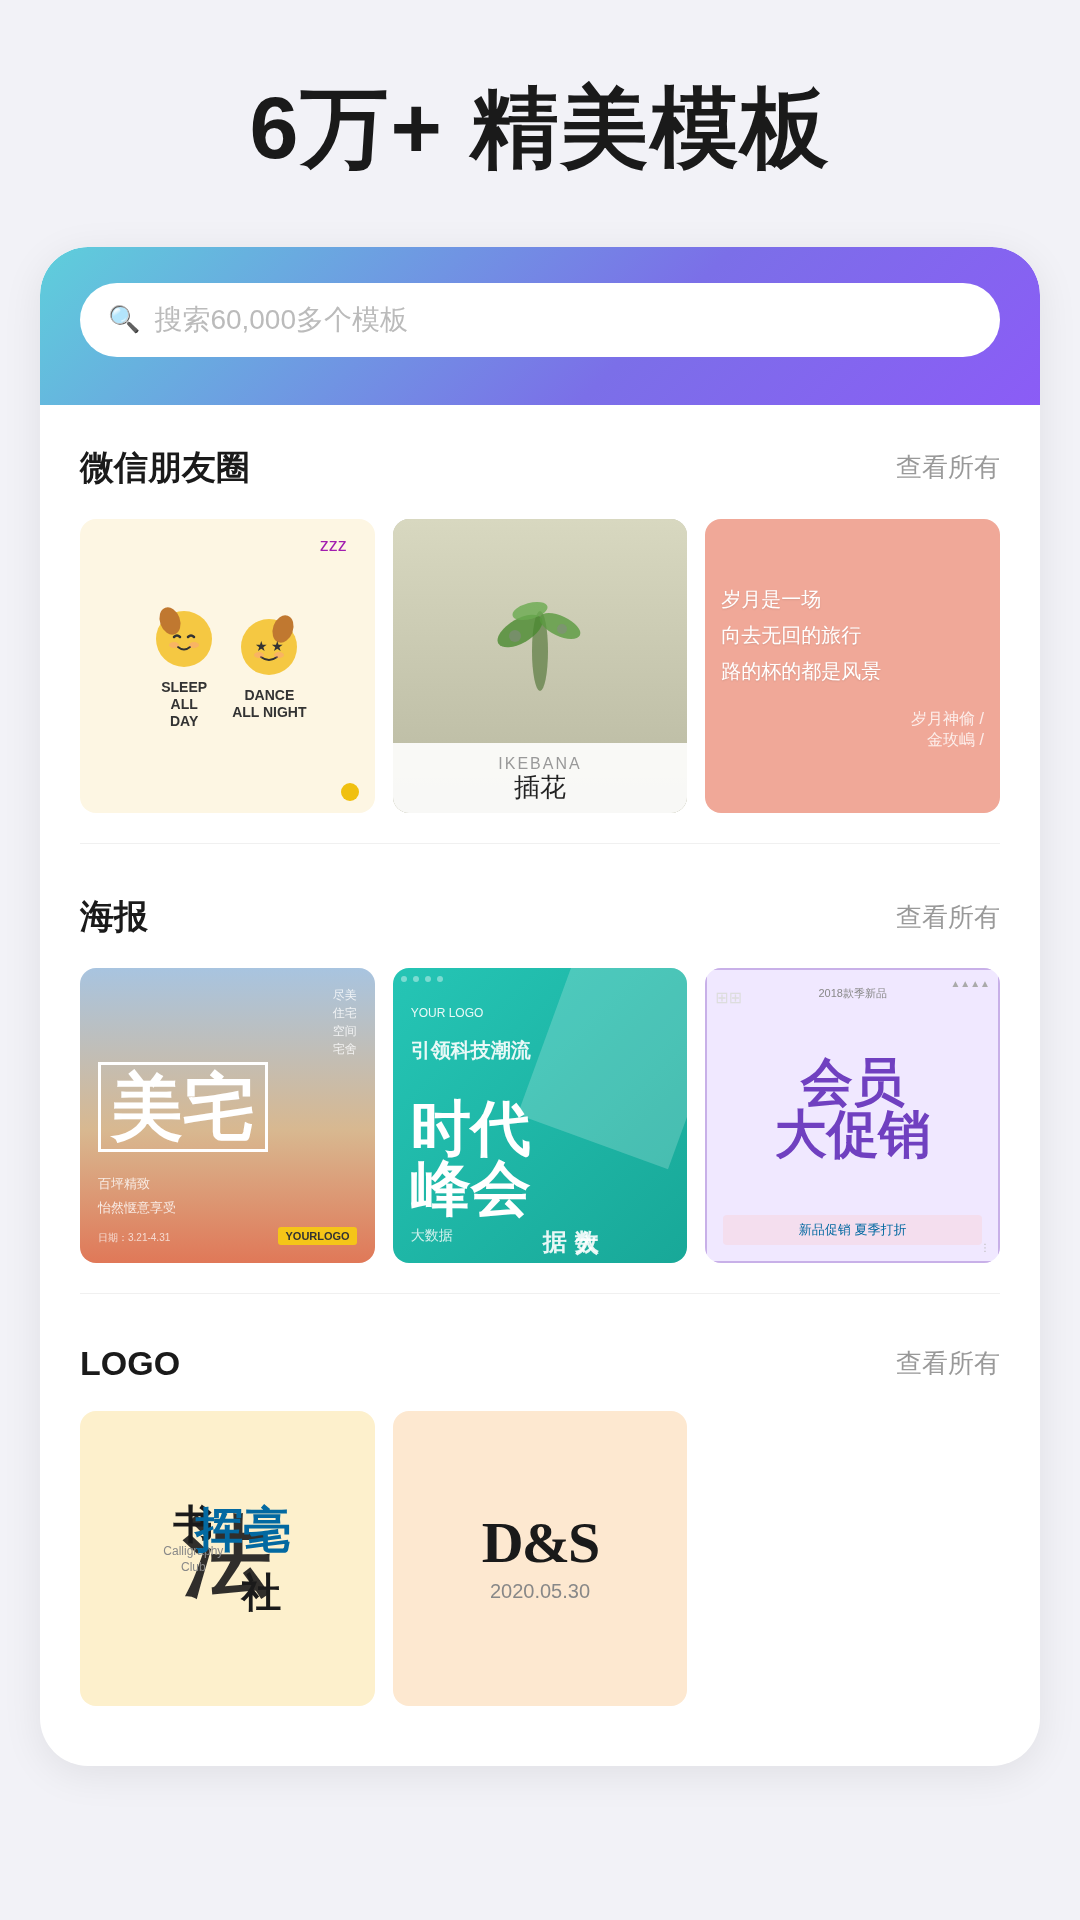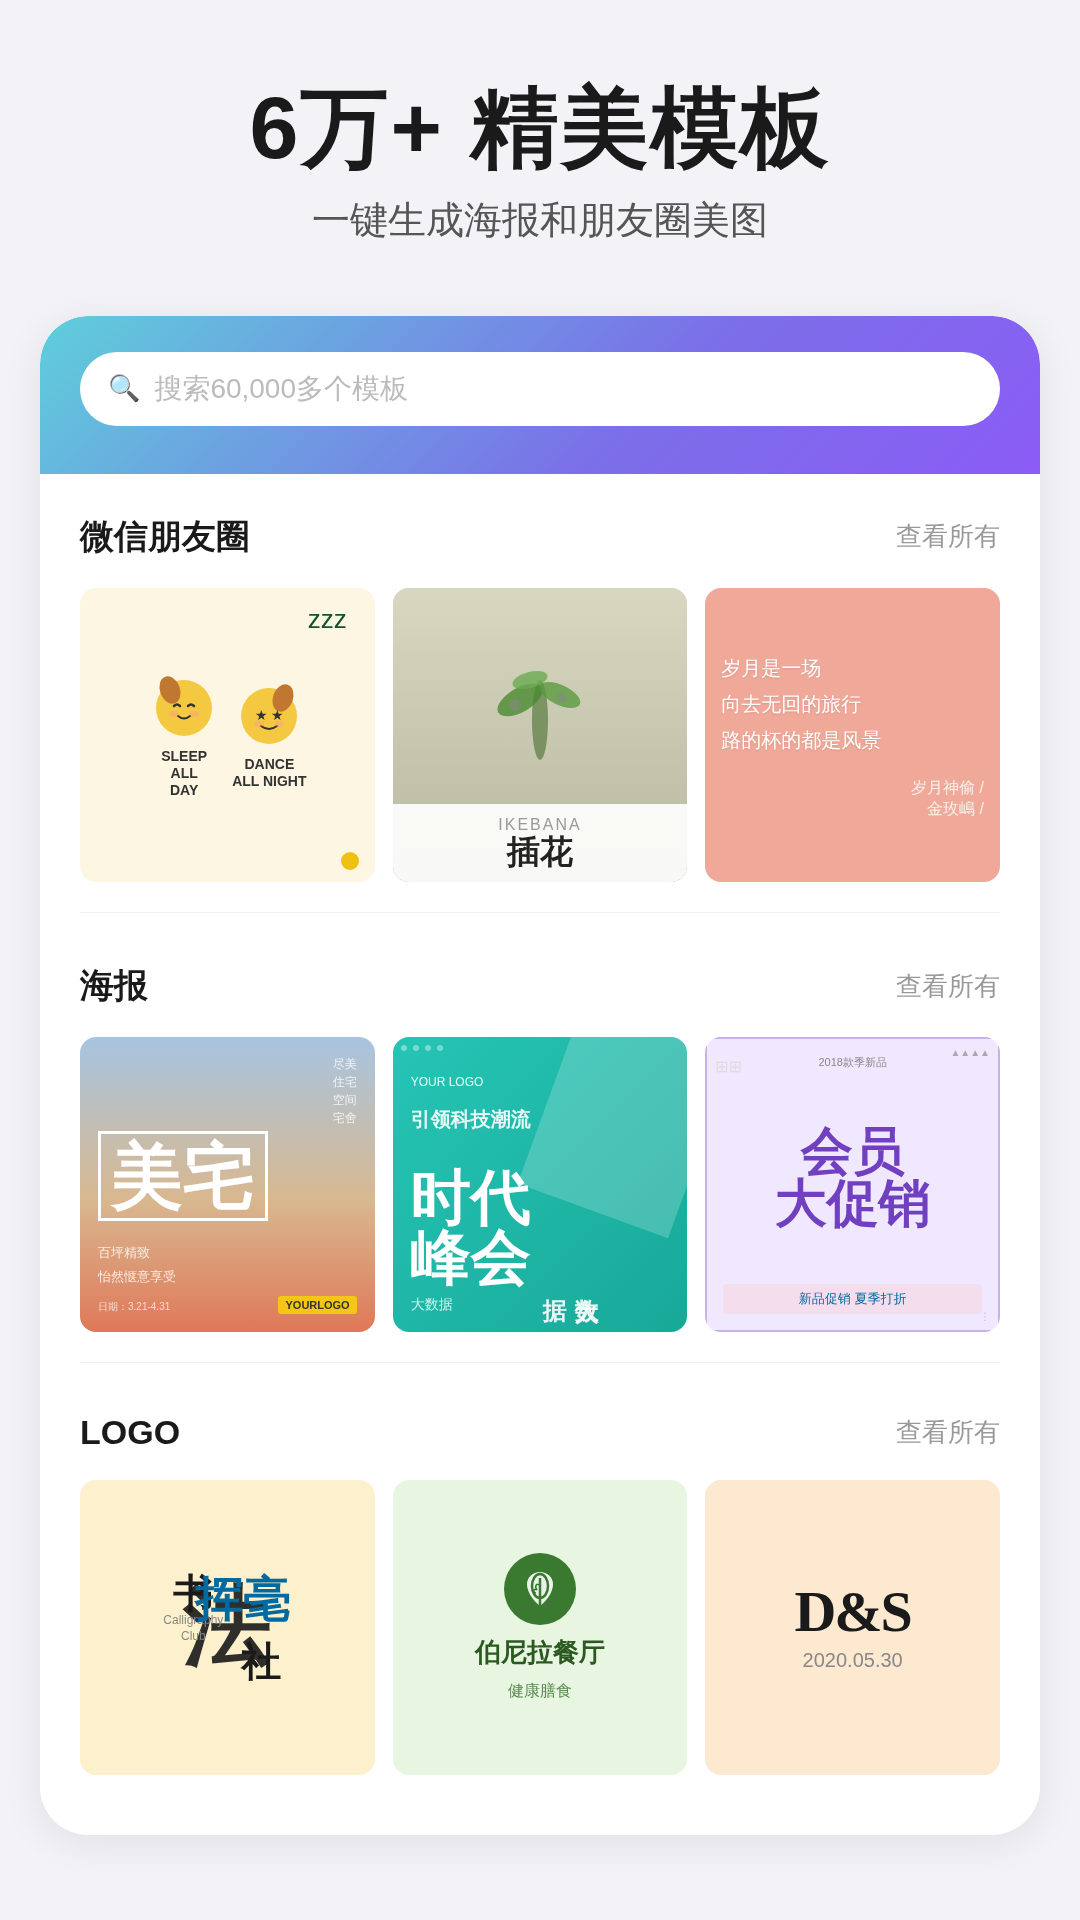--- a/index.html
+++ b/index.html
@@ -96,42 +96,41 @@
       height: 1px;
       background: #f0f0f0;
       margin: 10px 40px;
     }
   </style>
 </head>
 <body>
 
 <div class="hero-section">
   <h1 class="hero-title">6万+ 精美模板</h1>
-  <p class="hero-subtitle">一键生成海报和朋友圈美图</p>
 </div>
 
 <div class="app-card">
 
   <div class="search-header">
     <div class="search-bar">
       <span class="search-icon-wrap">🔍</span>
       <span class="search-placeholder">搜索60,000多个模板</span>
     </div>
   </div>
 
   <div class="section">
     <div class="section-header">
       <span class="section-title">微信朋友圈</span>
       <span class="section-more">查看所有</span>
     </div>
     <div class="templates-grid">
 
       <div class="template-card">
         <div style="background:#fdf6e3; width:100%; height:100%; display:flex; flex-direction:column; align-items:center; justify-content:center; padding:16px; position:relative;">
-          <div style="position:absolute; top:16px; right:28px; font-size:26px; color:#14532d;">zzz</div>
+          <div style="position:absolute; top:16px; right:28px; font-size:18px; color:#a21caf;">zzz</div>
           <div style="display:flex; gap:12px; align-items:center; justify-content:center;">
 
             <div style="display:flex; flex-direction:column; align-items:center; gap:4px;">
               <svg width="72" height="72" viewBox="0 0 72 72">
                 <circle cx="36" cy="36" r="28" fill="#f5c842"></circle>
 
                 <ellipse cx="22" cy="18" rx="10" ry="14" fill="#c07830" transform="rotate(-20 22 18)"></ellipse>
 
                 <path d="M26 34 Q29 31 32 34" stroke="#333" stroke-width="2.5" fill="none" stroke-linecap="round"></path>
                 <path d="M40 34 Q43 31 46 34" stroke="#333" stroke-width="2.5" fill="none" stroke-linecap="round"></path>
@@ -171,21 +170,21 @@
               <ellipse cx="60" cy="80" rx="8" ry="40" fill="#5a7a40" opacity="0.7"></ellipse>
               <ellipse cx="40" cy="60" rx="25" ry="12" fill="#4a8a30" transform="rotate(-30 40 60)" opacity="0.8"></ellipse>
               <ellipse cx="80" cy="55" rx="22" ry="10" fill="#5a9a40" transform="rotate(25 80 55)" opacity="0.8"></ellipse>
               <ellipse cx="50" cy="40" rx="18" ry="8" fill="#6aaa50" transform="rotate(-15 50 40)" opacity="0.8"></ellipse>
               <circle cx="35" cy="65" r="6" fill="#888" opacity="0.5"></circle>
               <circle cx="82" cy="58" r="5" fill="#888" opacity="0.5"></circle>
             </svg>
           </div>
           <div style="background:rgba(255,255,255,0.9); padding:12px 8px; text-align:center; position:relative; z-index:1;">
             <div style="font-size:16px; color:#999; letter-spacing:2px;">IKEBANA</div>
-            <div style="font-size:33px; font-weight:700; color:#222; line-height:1.1;">插花</div>
+            <div style="font-size:26px; font-weight:400; color:#222; line-height:1.1;">插花</div>
           </div>
         </div>
       </div>
 
       <div class="template-card">
         <div style="background:#f0a898; width:100%; height:100%; display:flex; flex-direction:column; justify-content:center; padding:37px 16px; gap:8px;">
           <div style="font-size:20px; color:#fff; line-height:1.8; text-shadow:0 1px 2px rgba(0,0,0,0.1);">
             岁月是一场<br>向去无回的旅行<br>路的杯的都是风景
           </div>
           <div style="font-size:16px; color:rgba(255,255,255,0.8); text-align:right; margin-top:12px;">
@@ -281,34 +280,20 @@
             <div style="position:absolute; top:-8px; right:-20px;">
               <div style="font-size:48px; font-weight:900; color:#0369a1; line-height:1;">挥毫</div>
             </div>
             <div style="position:absolute; bottom:-10px; right:-10px;">
               <div style="font-size:40px; font-weight:900; color:#1a1a1a; line-height:1;">社</div>
             </div>
           </div>
         </div>
       </div>
 
-      <div class="template-card">
-        <div style="background:#e8f5e0; width:100%; height:100%; display:flex; flex-direction:column; align-items:center; justify-content:center; padding:20px; gap:12px;">
-          <div style="width:72px; height:72px; background:#3a7a30; border-radius:50%; display:flex; align-items:center; justify-content:center;">
-            <svg width="42" height="42" viewBox="0 0 42 42">
-              <path d="M21 38 C21 38 8 28 8 16 C8 9 14 4 21 4 C28 4 34 9 34 16 C34 28 21 38 21 38Z" fill="#fff" opacity="0.9"></path>
-              <path d="M21 38 L21 10" stroke="#3a7a30" stroke-width="2.5" fill="none"></path>
-              <ellipse cx="21" cy="18" rx="8" ry="12" fill="none" stroke="#3a7a30" stroke-width="2.5"></ellipse>
-              <path d="M21 18 C18 14 15 18 18 22 C15 20 13 24 17 25" stroke="#3a7a30" stroke-width="1.5" fill="none"></path>
-            </svg>
-          </div>
-          <div style="font-size:26px; font-weight:800; color:#2a5a20; text-align:center; line-height:1.2;">伯尼拉餐厅</div>
-          <div style="font-size:16px; color:#5a8a50;">健康膳食</div>
-        </div>
-      </div>
 
       <div class="template-card">
         <div style="background:#fde8d0; width:100%; height:100%; display:flex; flex-direction:column; align-items:center; justify-content:center; padding:20px; gap:8px;">
           <div style="font-size:58px; font-weight:900; color:#1a1a1a; letter-spacing:-2px; line-height:1; font-family:Georgia, serif;">D&amp;S</div>
           <div style="font-size:20px; color:#888;">2020.05.30</div>
         </div>
       </div>
     </div>
   </div>
 

